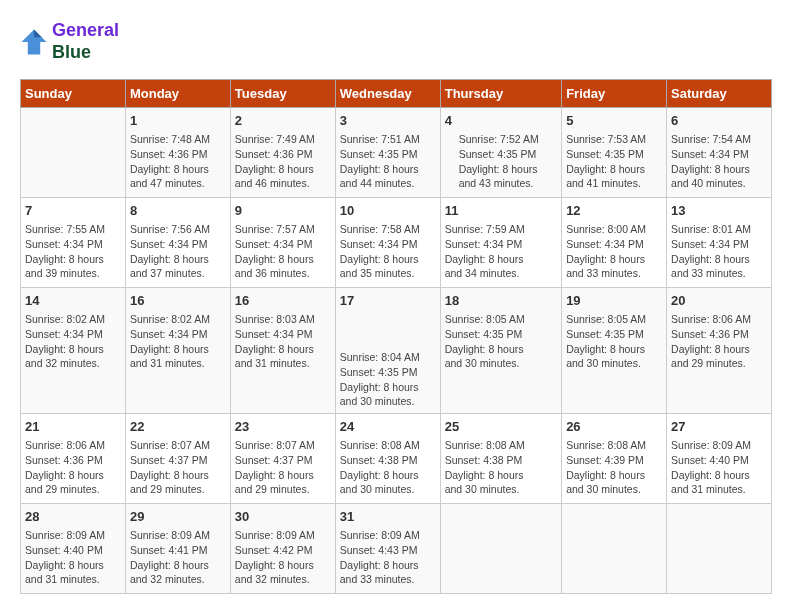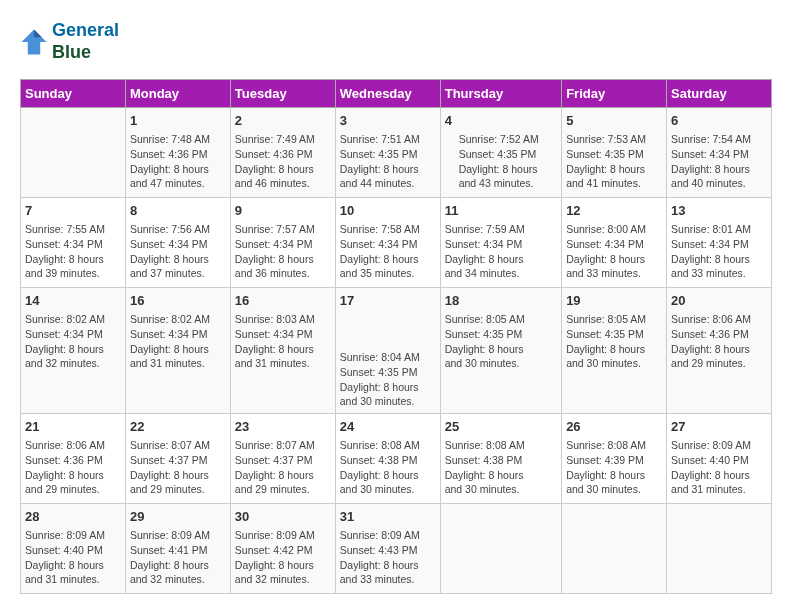--- a/index.html
+++ b/index.html
@@ -21,21 +21,21 @@
       align-items: center;
       gap: 4px;
     }
     .logo-text {
       font-size: 18px;
       font-weight: bold;
       color: #333;
       line-height: 1.2;
     }
     .logo-text span {
-      color: #0369a1;
+      color: #6d28d9;
     }
     .logo-icon {
       width: 28px;
       height: 28px;
     }
     .title-block {
       text-align: right;
     }
     .main-title {
       font-size: 32px;
@@ -45,21 +45,21 @@
     .subtitle {
       font-size: 16px;
       color: #555;
     }
     table {
       width: 100%;
       border-collapse: collapse;
       font-size: 11px;
     }
     thead tr th {
-      background-color: #a21caf;
+      background-color: #c2410c;
       color: #fff;
       padding: 6px 4px;
       text-align: left;
       font-size: 13px;
       font-weight: bold;
       border: 1px solid #aaa;
     }
     tbody tr td {
       vertical-align: top;
       padding: 4px 4px;

